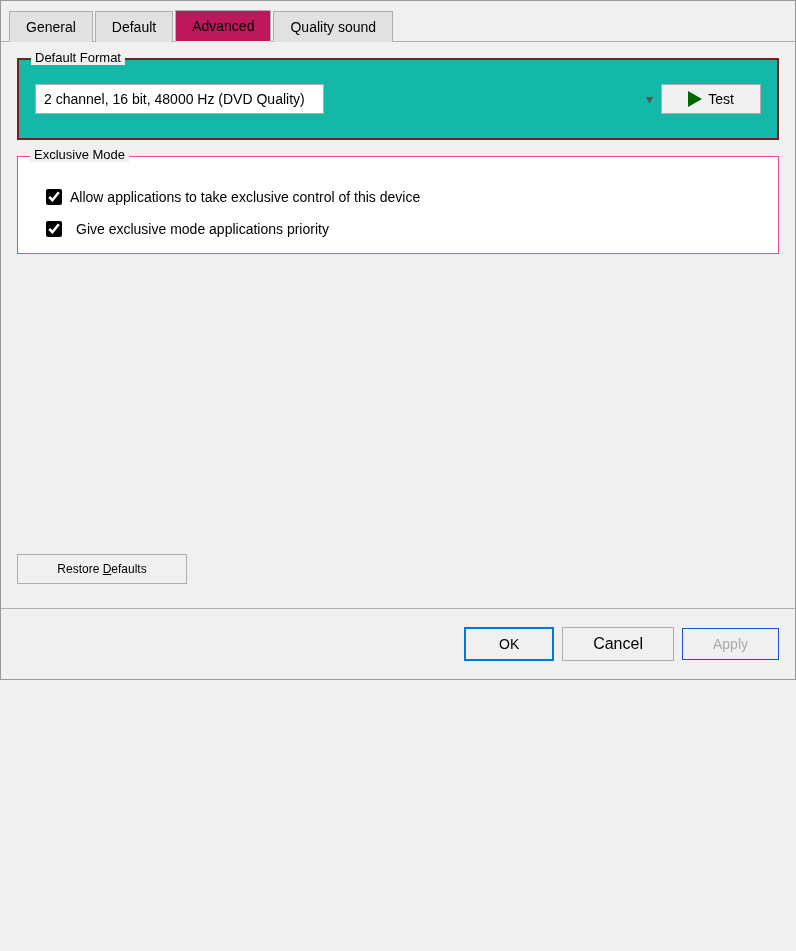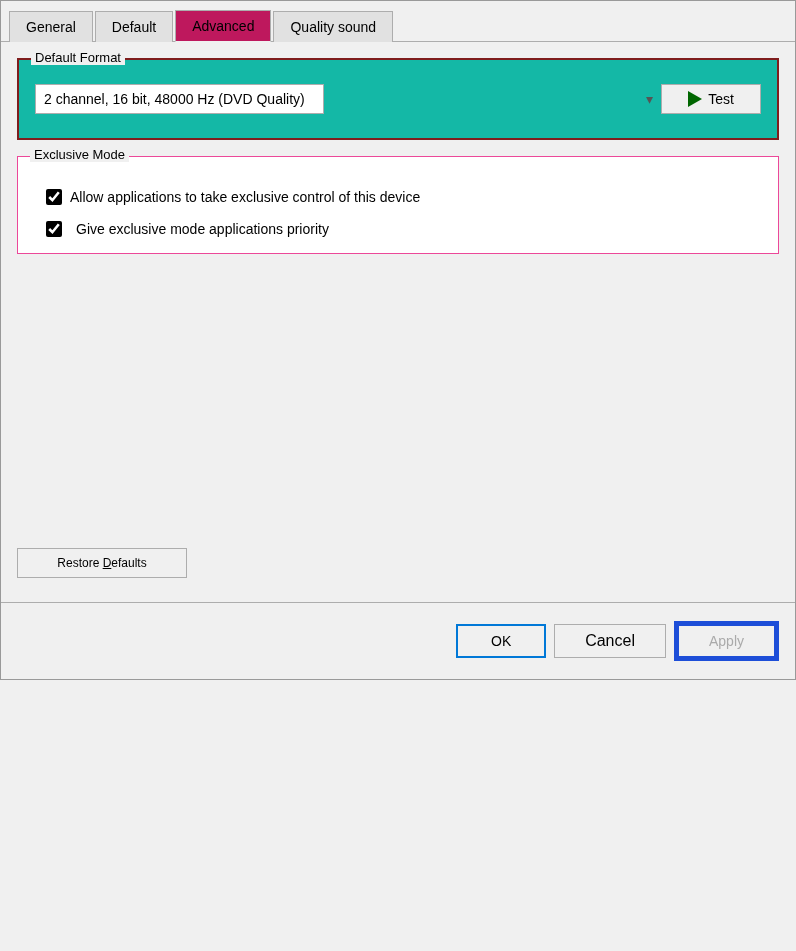--- a/index.html
+++ b/index.html
@@ -224,21 +224,21 @@
       background: #f0f0f0;
       border: 1px solid #adadad;
       cursor: pointer;
       min-width: 90px;
     }
 
     .btn-apply {
       padding: 7px 30px;
       font-size: 14px;
       background: #f0f0f0;
-      border: 5px solid #1d4ed8;
+      border: 1px solid #1d4ed8;
       cursor: not-allowed;
       min-width: 90px;
       color: #aaa;
     }
 
     .group-box-exclusive {
       border: 1px solid #ec4899;
       background: #fff;
       padding: 20px 16px 16px 28px;
       position: relative;

